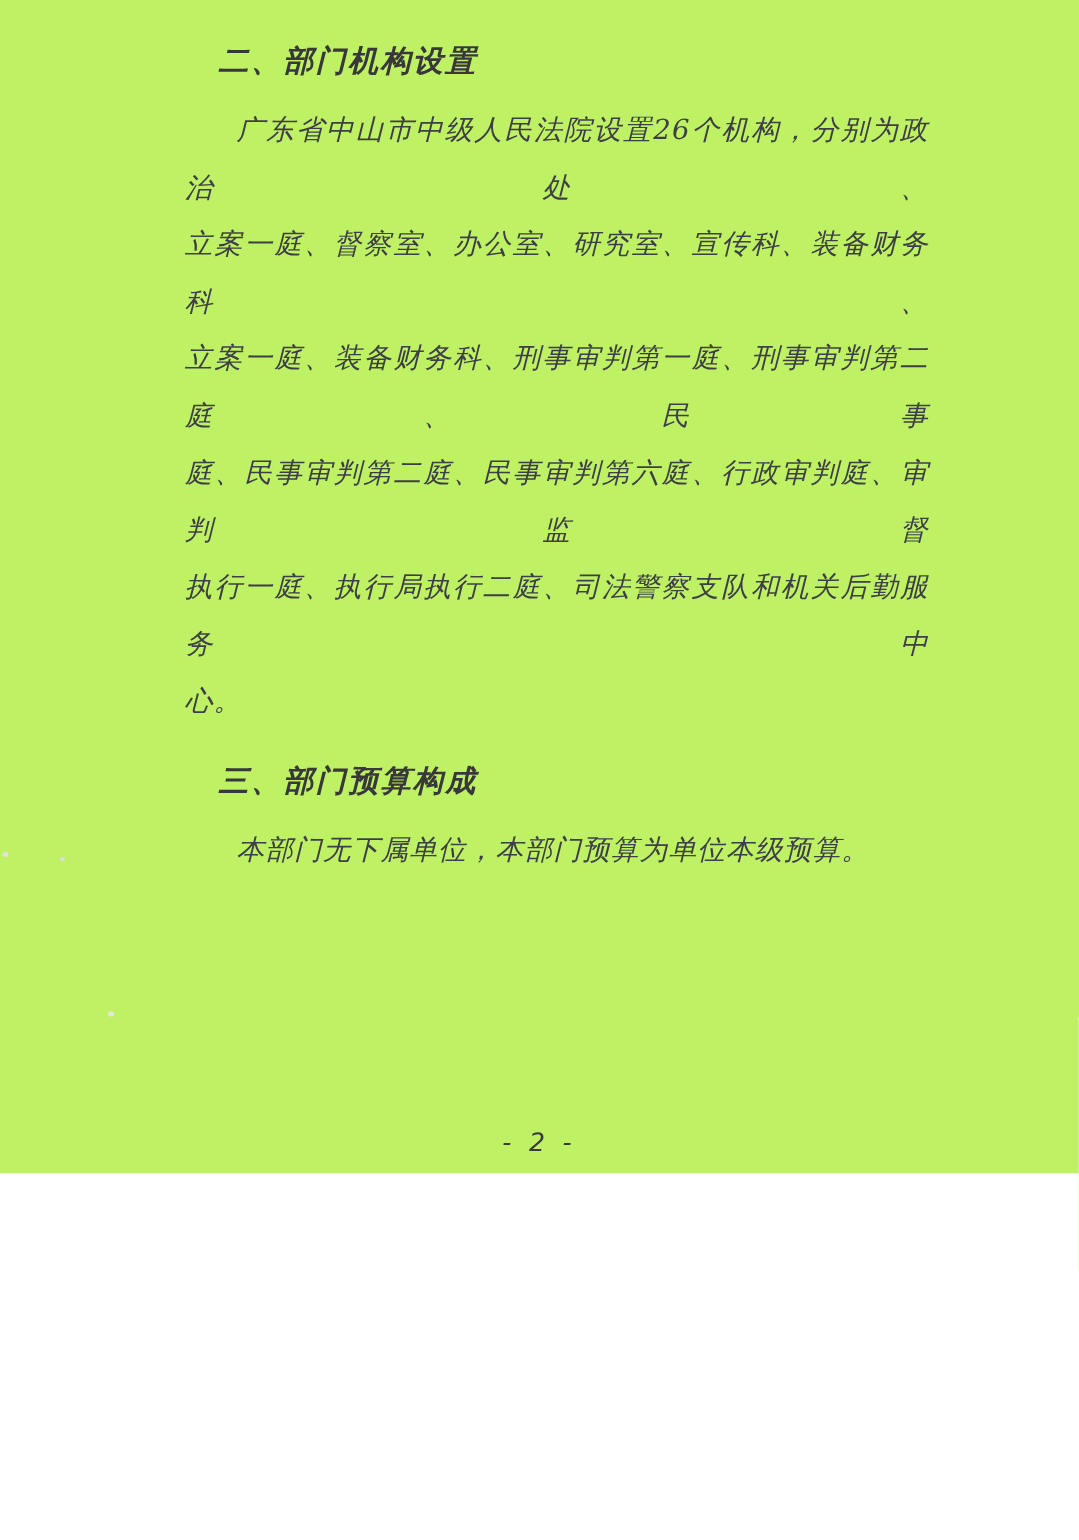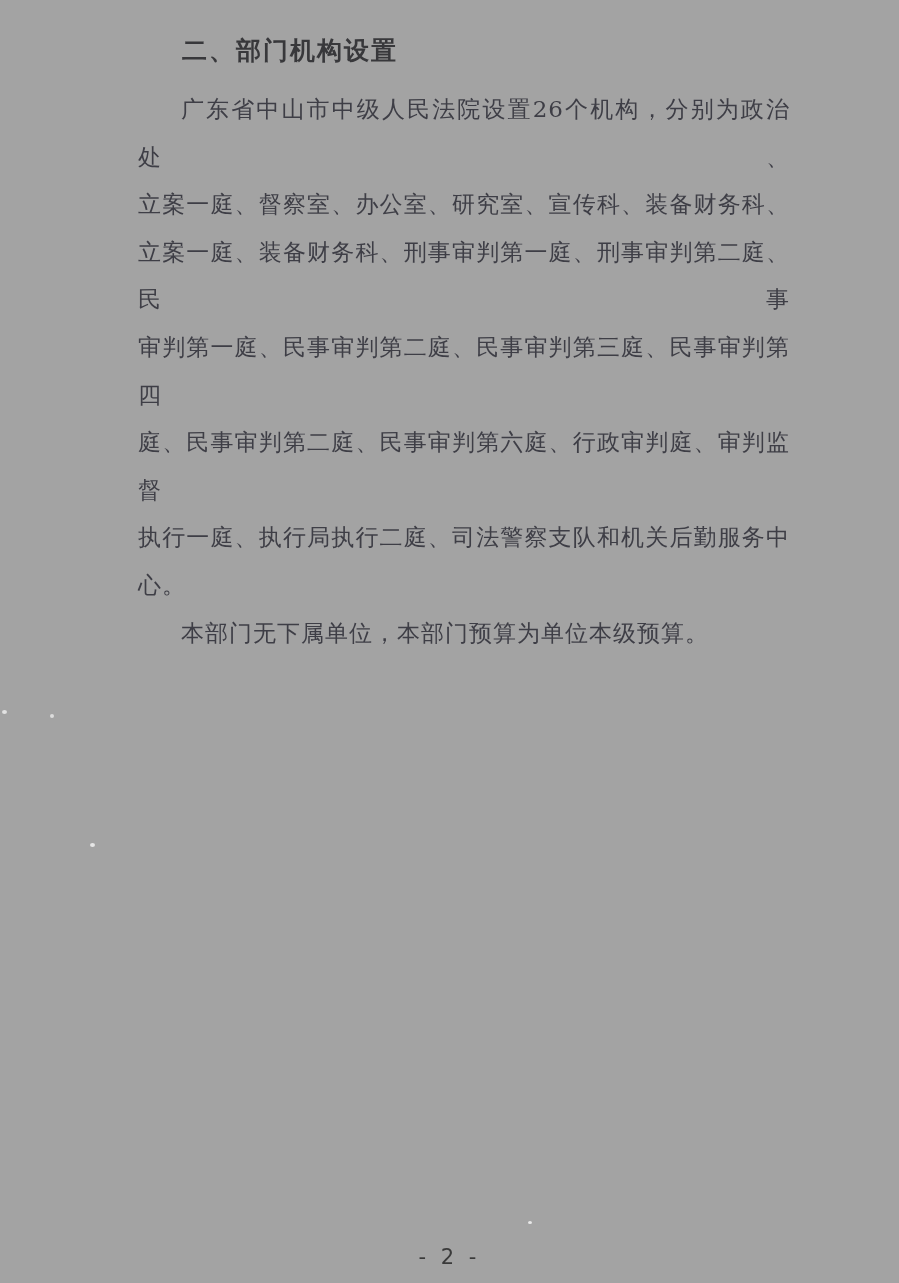--- a/index.html
+++ b/index.html
@@ -1,43 +1,44 @@
 <!DOCTYPE html>
 <html><head>
 <meta charset="utf-8">
 <style>
   html,body { margin:0; padding:0; background:#ffffff; }
   .page {
     position:relative;
-    width:899px; height:1283px;
-    background:#a3a3a3;
+    width:899px; height:978px;
+    background:#bef264;
     overflow:hidden;
     font-family:"DejaVu Serif","Liberation Serif",serif;
     color:#3e3e46;
+    font-style:italic;
   }
   .content {
     position:absolute;
     left:138px; top:36px;
     width:652px;
   }
   .heading {
     font-family:"DejaVu Sans","Liberation Sans",sans-serif;
     font-weight:bold;
     font-size:25px;
     line-height:30px;
     letter-spacing:2px;
     color:#38383b;
     margin:0 0 20px 44px;
   }
   .heading.second { margin-top:26px; }
   .para {
     font-size:23px;
     line-height:47.6px;
     letter-spacing:1px;
-    margin:0;
+    margin:16px;
   }
   .line {
     text-align:justify;
     text-align-last:justify;
   }
   .line.first { text-indent:43px; }
   .line.last  { text-align-last:left; }
   .pageno {
     position:absolute;
     left:0; bottom:14px;
@@ -64,26 +65,26 @@
 <div class="page">
 
   <div class="content">
 
     <div class="heading">二、部门机构设置</div>
 
     <div class="para">
       <div class="line first">广东省中山市中级人民法院设置26个机构，分别为政治处、</div>
       <div class="line">立案一庭、督察室、办公室、研究室、宣传科、装备财务科、</div>
       <div class="line">立案一庭、装备财务科、刑事审判第一庭、刑事审判第二庭、民事</div>
-      <div class="line">审判第一庭、民事审判第二庭、民事审判第三庭、民事审判第四</div>
       <div class="line">庭、民事审判第二庭、民事审判第六庭、行政审判庭、审判监督</div>
       <div class="line">执行一庭、执行局执行二庭、司法警察支队和机关后勤服务中</div>
       <div class="line last">心。</div>
     </div>
 
+    <div class="heading second">三、部门预算构成</div>
 
     <div class="para">
       <div class="line first last">本部门无下属单位，本部门预算为单位本级预算。</div>
     </div>
 
   </div>
 
   <div class="speck s1"></div>
   <div class="speck s2"></div>
   <div class="speck s3"></div>

